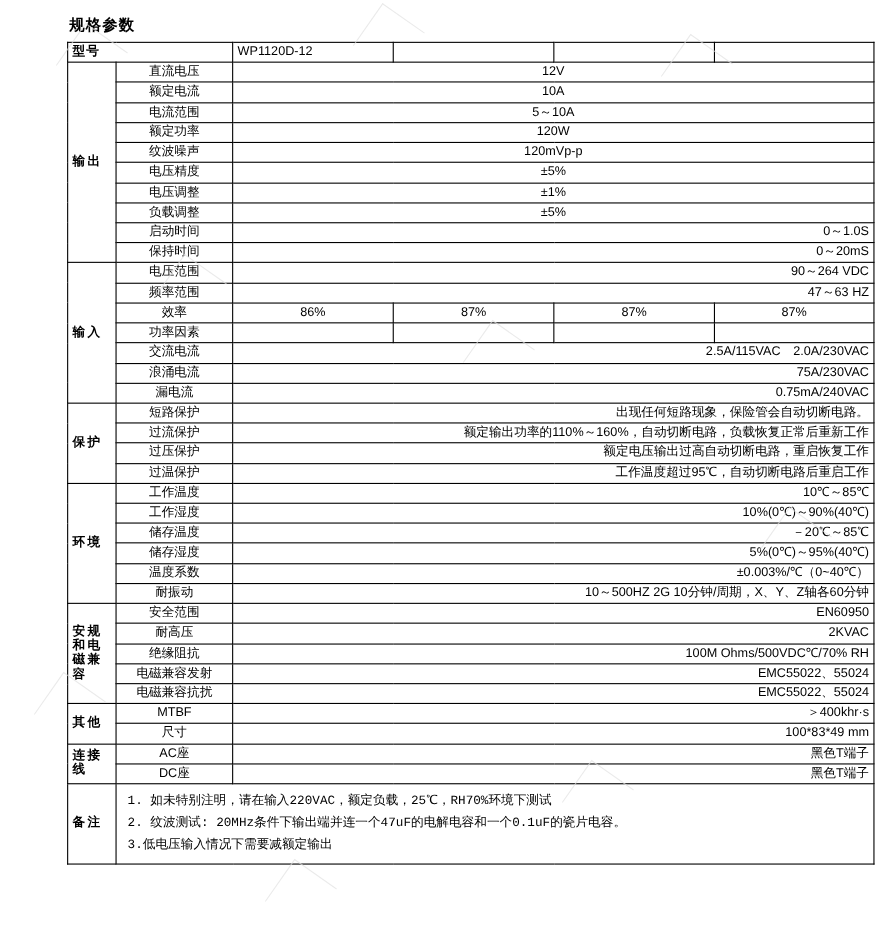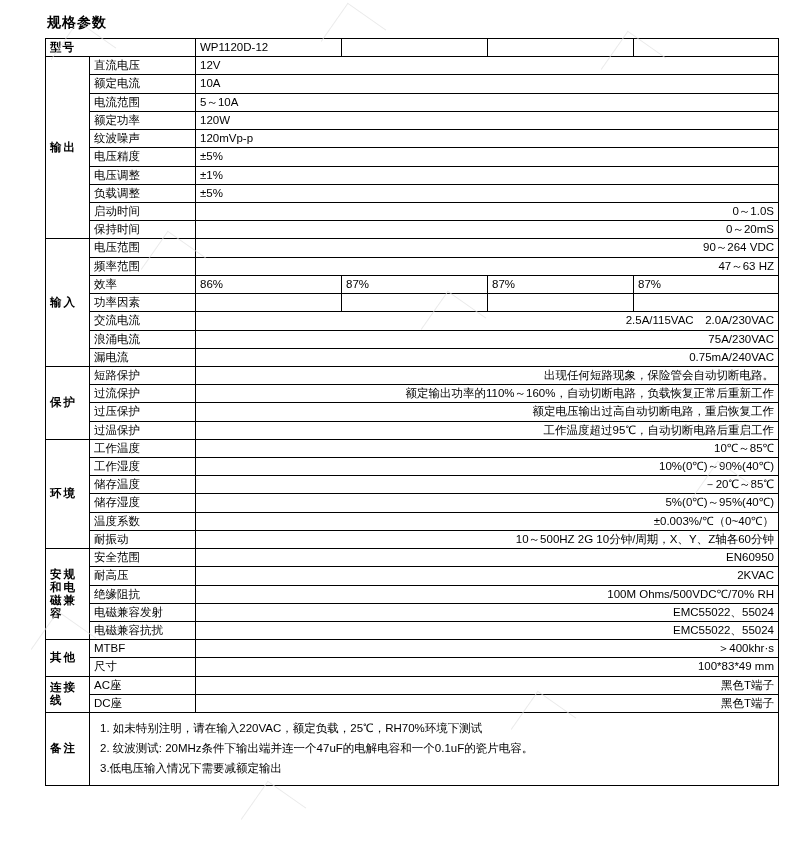--- a/index.html
+++ b/index.html
@@ -13,21 +13,21 @@
     font-family: "Liberation Sans", sans-serif;
     color: #000000;
     position: relative;
     overflow: hidden;
   }
   .page {
     position: relative;
     width: 800px;
     height: 773px;
     box-sizing: border-box;
-    padding: 14px 22px 0 45px;
+    padding: 14px 22px 0 61px;
   }
   .title {
     font-size: 14px;
     font-weight: bold;
     letter-spacing: 1px;
     margin: 0 0 6px 2px;
     color: #000;
   }
   table.spec {
     border-collapse: collapse;
@@ -47,41 +47,44 @@
     text-align: left;
     font-weight: bold;
     font-size: 13px;
     letter-spacing: 2px;
     width: 44px;
   }
   td.label {
     width: 106px;
     padding-left: 6px;
     white-space: nowrap;
+    text-align: center;
   }
   td.val {
     padding-left: 6px;
+    text-align: center;
   }
   td.center {
     text-align: right;
   }
   td.model-head {
     text-align: left;
     font-weight: bold;
     font-size: 13px;
     letter-spacing: 1px;
   }
   td.model-val {
     padding-left: 6px;
     font-size: 12px;
   }
   .remark-list {
     margin: 0;
     padding: 0;
     list-style: none;
+    font-family: Liberation Mono, monospace;
   }
   .remark-list li {
     font-size: 11.5px;
     line-height: 1.55;
     padding: 1px 0 1px 2px;
     white-space: nowrap;
   }
   .wm-tri {
     position: absolute;
     pointer-events: none;

